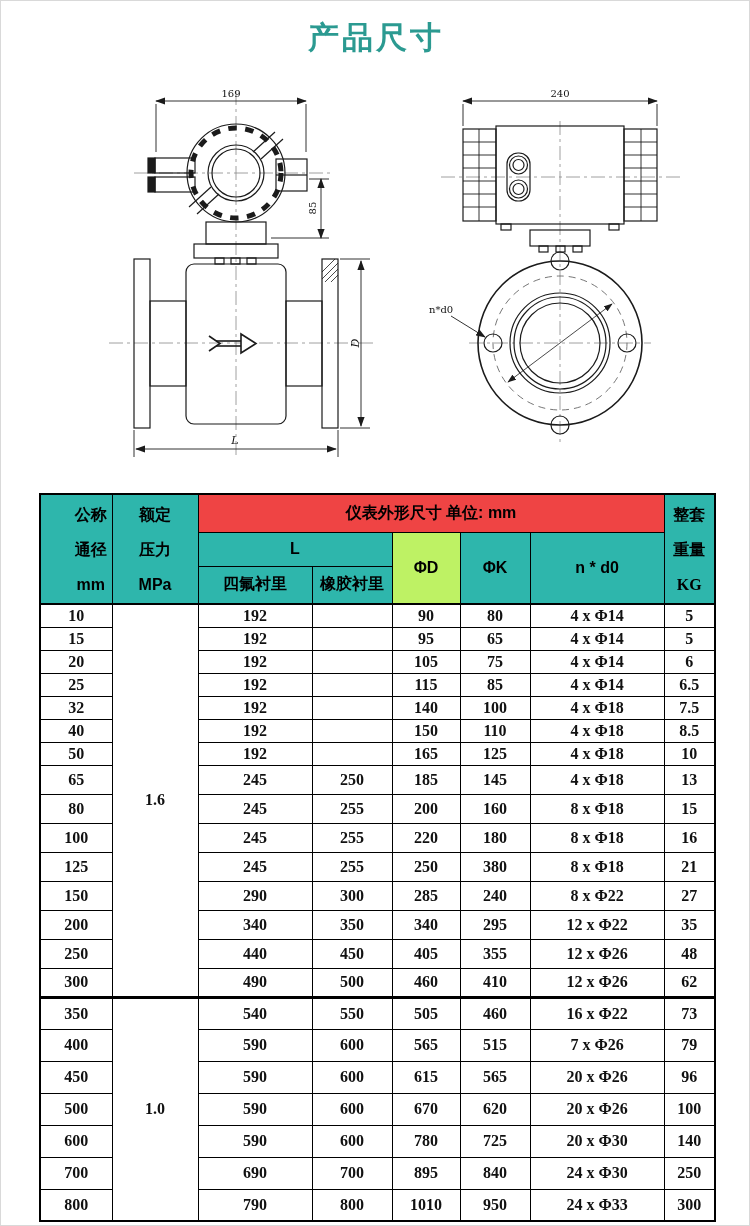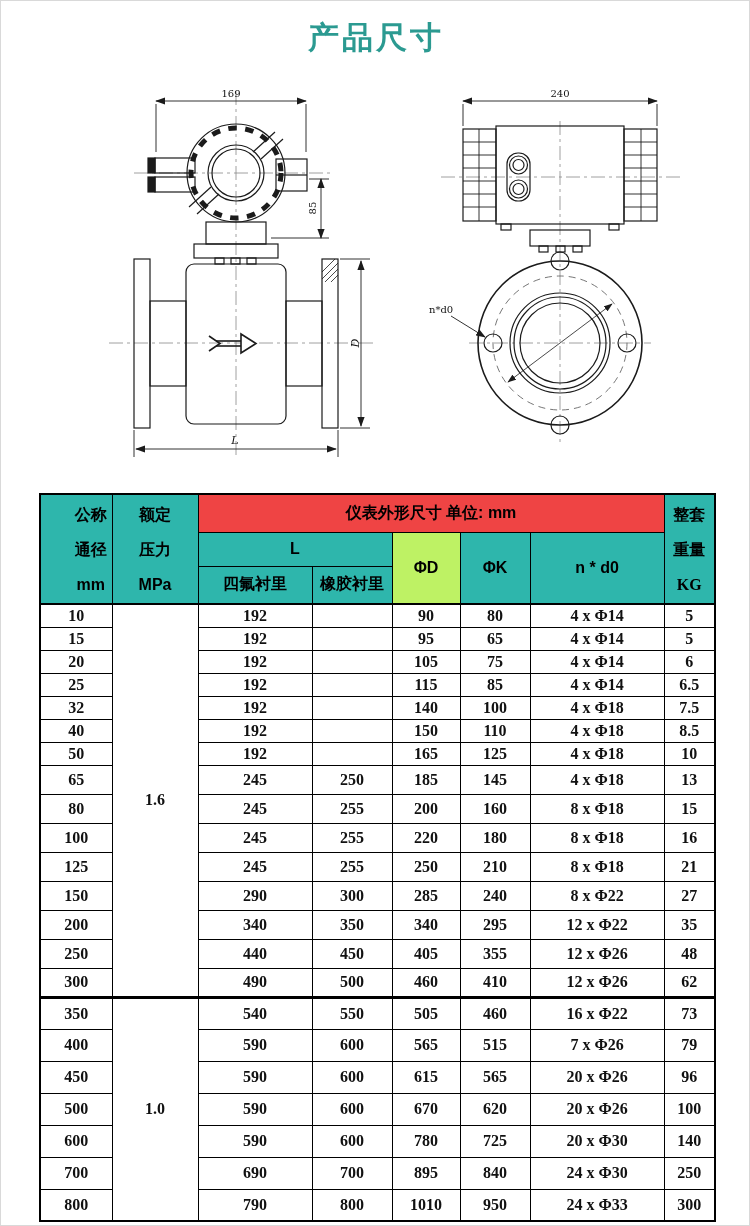--- a/index.html
+++ b/index.html
@@ -343,21 +343,21 @@
         <td>220</td>
         <td>180</td>
         <td>8 x Φ18</td>
         <td>16</td>
       </tr>
       <tr>
         <td>125</td>
         <td>245</td>
         <td>255</td>
         <td>250</td>
-        <td>210</td>
+        <td>380</td>
         <td>8 x Φ18</td>
         <td>21</td>
       </tr>
       <tr>
         <td>150</td>
         <td>290</td>
         <td>300</td>
         <td>285</td>
         <td>240</td>
         <td>8 x Φ22</td>

